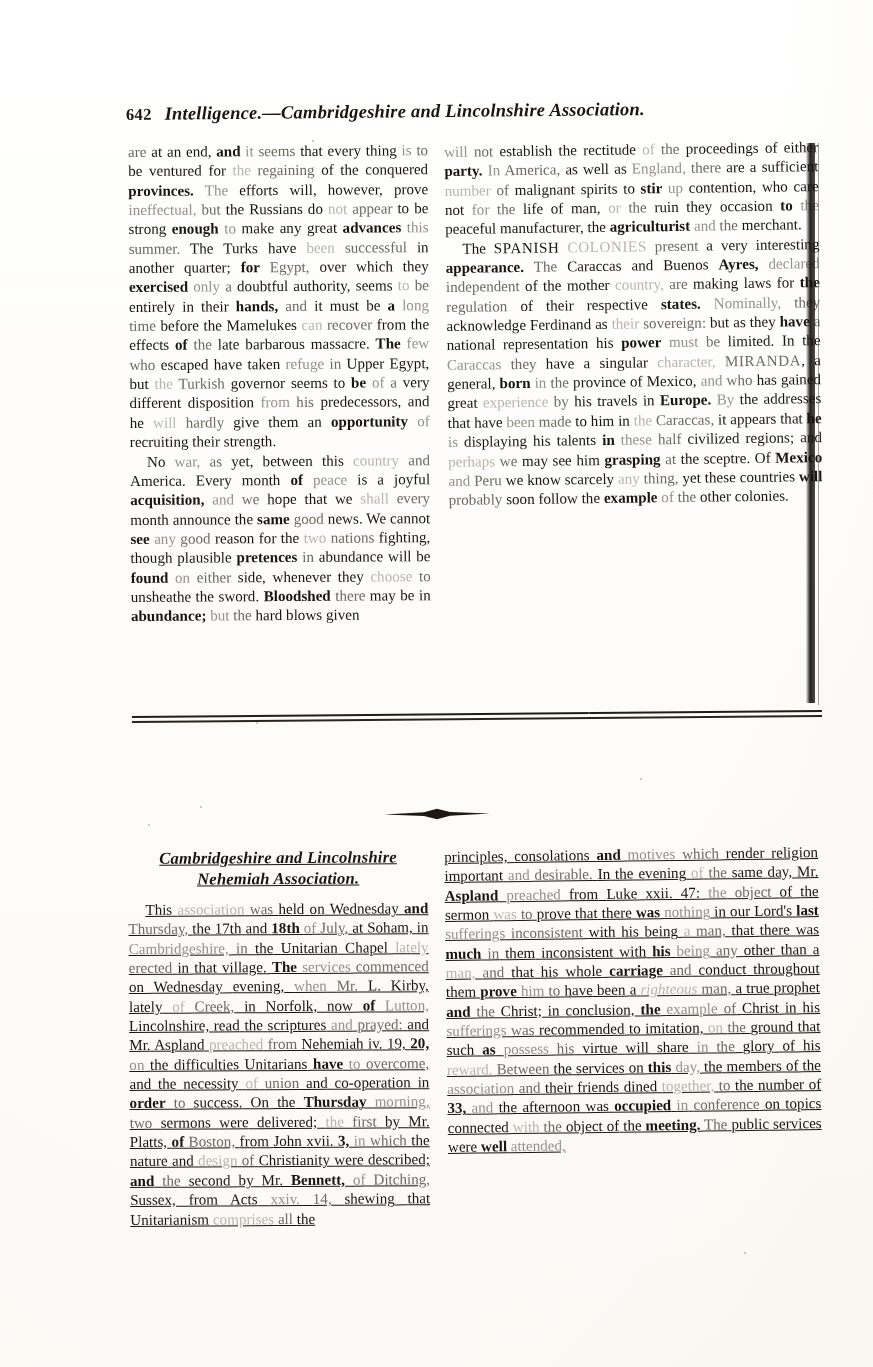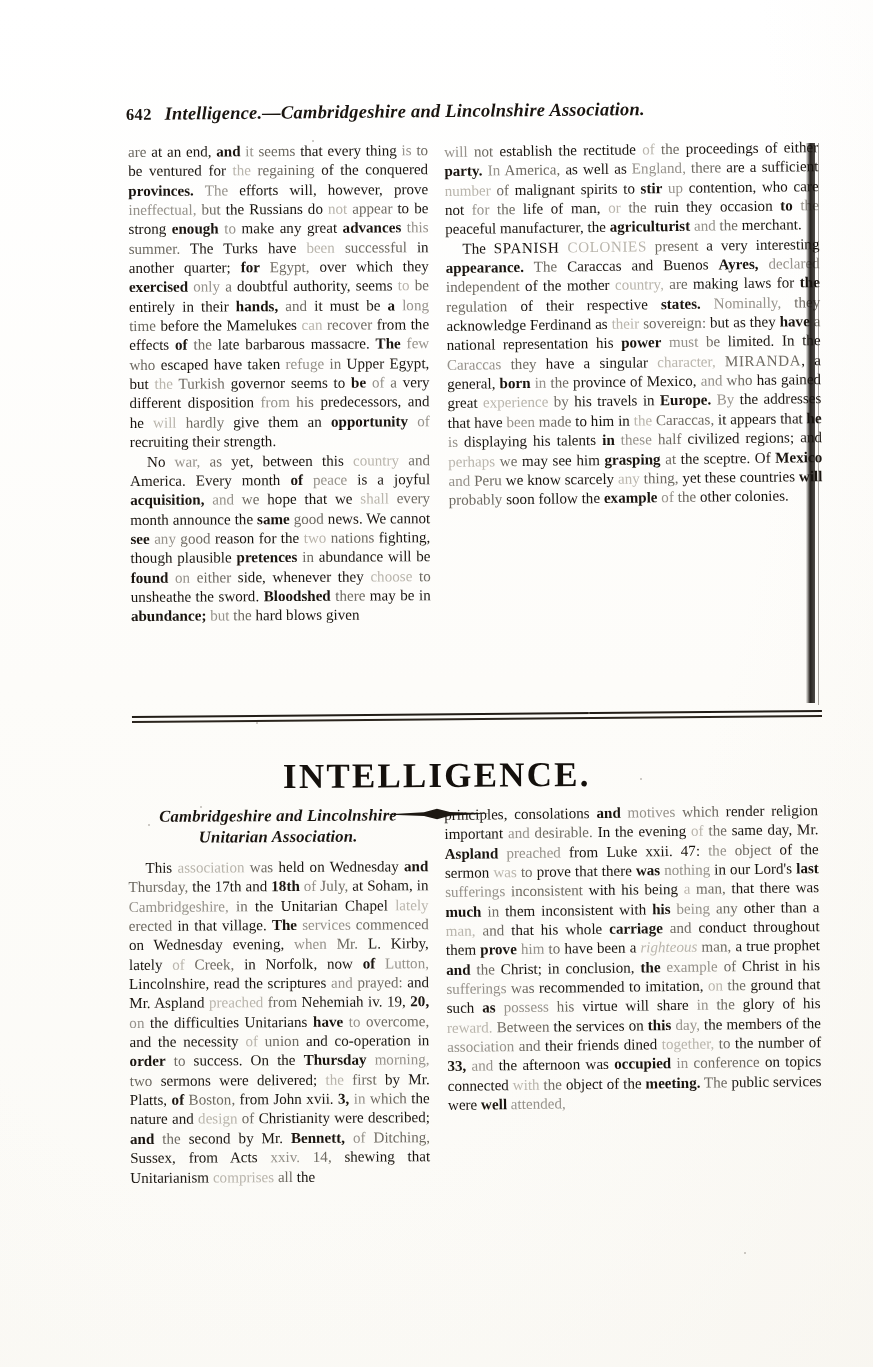--- a/index.html
+++ b/index.html
@@ -74,22 +74,23 @@
   
   .cols {
     position: absolute;
     display: flex;
   }
   #top-block {
     left: 128px; top: 143px;
     width: 690px;
   }
   #bottom-block {
-    left: 128px; top: 806px;
+    left: 128px; top: 848px;
     width: 690px;
+    text-decoration: underline;
   }
   .col {
     box-sizing: border-box;
   }
   .col-left { width: 300px; margin-right: 16px; }
   .col-right { width: 374px; }
 
   .body-text {
     font-size: 15.1px;
     line-height: 19.35px;
@@ -207,36 +208,33 @@
         <p class="body-text indent"><span>The</span> <span class="smallcaps"><span>SPANISH</span></span> <span class="smallcaps"><span class="blot">COLONIES</span></span> <span class="faded">present</span> <span>a</span> <span>very</span> <span>interesting</span> <span style="font-weight: 700;">appearance.</span> <span class="faded">The</span> <span>Caraccas</span> <span>and</span> <span>Buenos</span> <span style="font-weight: 700;">Ayres,</span> <span class="vfaded">declared</span> <span class="faded">independent</span> <span>of</span> <span>the</span> <span>mother</span> <span class="blot">country,</span> <span class="faded">are</span> <span>making</span> <span>laws</span> <span>for</span> <span style="font-weight: 700;">the</span> <span class="faded">regulation</span> <span>of</span> <span>their</span> <span>respective</span> <span style="font-weight: 700;">states.</span> <span class="vfaded">Nominally,</span> <span class="faded">they</span> <span>acknowledge</span> <span>Ferdinand</span> <span>as</span> <span class="blot">their</span> <span class="faded">sovereign:</span> <span>but</span> <span>as</span> <span>they</span> <span style="font-weight: 700;">have</span> <span class="faded">a</span> <span>national</span> <span>representation</span> <span>his</span> <span style="font-weight: 700;">power</span> <span class="vfaded">must</span> <span class="faded">be</span> <span>limited.</span> <span>In</span> <span>the</span> <span class="vfaded">Caraccas</span> <span class="faded">they</span> <span>have</span> <span>a</span> <span>singular</span> <span class="blot">character,</span> <span class="smallcaps"><span class="faded">MIRANDA</span></span><span>,</span> <span>a</span> <span>general,</span> <span style="font-weight: 700;">born</span> <span class="vfaded">in</span> <span class="faded">the</span> <span>province</span> <span>of</span> <span>Mexico,</span> <span class="vfaded">and</span> <span class="faded">who</span> <span>has</span> <span>gained</span> <span>great</span> <span class="blot">experience</span> <span class="faded">by</span> <span>his</span> <span>travels</span> <span>in</span> <span style="font-weight: 700;">Europe.</span> <span class="vfaded">By</span> <span>the</span> <span>addresses</span> <span>that</span> <span>have</span> <span class="vfaded">been</span> <span class="faded">made</span> <span>to</span> <span>him</span> <span>in</span> <span class="blot">the</span> <span class="faded">Caraccas,</span> <span>it</span> <span>appears</span> <span>that</span> <span style="font-weight: 700;">he</span> <span class="vfaded">is</span> <span>displaying</span> <span>his</span> <span>talents</span> <span style="font-weight: 700;">in</span> <span class="vfaded">these</span> <span class="faded">half</span> <span>civilized</span> <span>regions;</span> <span>and</span> <span class="blot">perhaps</span> <span class="faded">we</span> <span>may</span> <span>see</span> <span>him</span> <span style="font-weight: 700;">grasping</span> <span class="faded">at</span> <span>the</span> <span>sceptre.</span> <span>Of</span> <span style="font-weight: 700;">Mexico</span> <span class="vfaded">and</span> <span class="faded">Peru</span> <span>we</span> <span>know</span> <span>scarcely</span> <span class="blot">any</span> <span class="faded">thing,</span> <span>yet</span> <span>these</span> <span>countries</span> <span style="font-weight: 700;">will</span> <span class="faded">probably</span> <span>soon</span> <span>follow</span> <span>the</span> <span style="font-weight: 700;">example</span> <span class="vfaded">of</span> <span class="faded">the</span> <span>other</span> <span>colonies.</span></p>
       </div>
 
     </div>
 
     <div id="section-rules">
       <div class="rule-a"></div>
       <div class="rule-b"></div>
     </div>
 
-    <div id="section-title">
-      <span>INTELLIGENCE.</span>
-    </div>
 
     <div id="ornament">
       <svg width="110" height="12" viewBox="0 0 110 12" aria-hidden="true">
         <path d="M2 6 L42 4.2 L55 0.8 L68 4.2 L108 6 L68 7.8 L55 11.2 L42 7.8 Z" fill="#1d1812"></path>
       </svg>
     </div>
 
     <div class="cols" id="bottom-block">
 
       <div class="col col-left">
         <div class="sub-head">
           <span>Cambridgeshire and Lincolnshire</span><br>
-          <span>Unitarian Association.</span>
+          <span>Nehemiah Association.</span>
         </div>
         <p class="body-text indent"><span>This</span> <span class="blot">association</span> <span class="faded">was</span> <span>held</span> <span>on</span> <span>Wednesday</span> <span style="font-weight: 700;">and</span> <span class="faded">Thursday,</span> <span>the</span> <span>17th</span> <span>and</span> <span style="font-weight: 700;">18th</span> <span class="vfaded">of</span> <span class="faded">July,</span> <span>at</span> <span>Soham,</span> <span>in</span> <span class="vfaded">Cambridgeshire,</span> <span class="faded">in</span> <span>the</span> <span>Unitarian</span> <span>Chapel</span> <span class="blot">lately</span> <span class="faded">erected</span> <span>in</span> <span>that</span> <span>village.</span> <span style="font-weight: 700;">The</span> <span class="vfaded">services</span> <span class="faded">commenced</span> <span>on</span> <span>Wednesday</span> <span>evening,</span> <span class="vfaded">when</span> <span class="faded">Mr.</span> <span>L.</span> <span>Kirby,</span> <span>lately</span> <span class="blot">of</span> <span class="faded">Creek,</span> <span>in</span> <span>Norfolk,</span> <span>now</span> <span style="font-weight: 700;">of</span> <span class="vfaded">Lutton,</span> <span>Lincolnshire,</span> <span>read</span> <span>the</span> <span>scriptures</span> <span class="vfaded">and</span> <span class="faded">prayed:</span> <span>and</span> <span>Mr.</span> <span>Aspland</span> <span class="blot">preached</span> <span class="faded">from</span> <span>Nehemiah</span> <span>iv.</span> <span>19,</span> <span style="font-weight: 700;">20,</span> <span class="vfaded">on</span> <span>the</span> <span>difficulties</span> <span>Unitarians</span> <span style="font-weight: 700;">have</span> <span class="vfaded">to</span> <span class="faded">overcome,</span> <span>and</span> <span>the</span> <span>necessity</span> <span class="blot">of</span> <span class="faded">union</span> <span>and</span> <span>co-operation</span> <span>in</span> <span style="font-weight: 700;">order</span> <span class="faded">to</span> <span>success.</span> <span>On</span> <span>the</span> <span style="font-weight: 700;">Thursday</span> <span class="vfaded">morning,</span> <span class="faded">two</span> <span>sermons</span> <span>were</span> <span>delivered;</span> <span class="blot">the</span> <span class="faded">first</span> <span>by</span> <span>Mr.</span> <span>Platts,</span> <span style="font-weight: 700;">of</span> <span class="faded">Boston,</span> <span>from</span> <span>John</span> <span>xvii.</span> <span style="font-weight: 700;">3,</span> <span class="vfaded">in</span> <span class="faded">which</span> <span>the</span> <span>nature</span> <span>and</span> <span class="blot">design</span> <span class="faded">of</span> <span>Christianity</span> <span>were</span> <span>described;</span> <span style="font-weight: 700;">and</span> <span class="faded">the</span> <span>second</span> <span>by</span> <span>Mr.</span> <span style="font-weight: 700;">Bennett,</span> <span class="vfaded">of</span> <span class="faded">Ditching,</span> <span>Sussex,</span> <span>from</span> <span>Acts</span> <span class="vfaded">xxiv.</span> <span class="faded">14,</span> <span>shewing</span> <span>that</span> <span>Unitarianism</span> <span class="blot">comprises</span> <span class="faded">all</span> <span>the</span></p>
       </div>
 
       <div class="col col-right">
         <p class="body-text"><span>principles,</span> <span>consolations</span> <span style="font-weight: 700;">and</span> <span class="vfaded">motives</span> <span class="faded">which</span> <span>render</span> <span>religion</span> <span>important</span> <span class="vfaded">and</span> <span class="faded">desirable.</span> <span>In</span> <span>the</span> <span>evening</span> <span class="blot">of</span> <span class="faded">the</span> <span>same</span> <span>day,</span> <span>Mr.</span> <span style="font-weight: 700;">Aspland</span> <span class="vfaded">preached</span> <span>from</span> <span>Luke</span> <span>xxii.</span> <span>47:</span> <span class="vfaded">the</span> <span class="faded">object</span> <span>of</span> <span>the</span> <span>sermon</span> <span class="blot">was</span> <span class="faded">to</span> <span>prove</span> <span>that</span> <span>there</span> <span style="font-weight: 700;">was</span> <span class="vfaded">nothing</span> <span>in</span> <span>our</span> <span>Lord's</span> <span style="font-weight: 700;">last</span> <span class="vfaded">sufferings</span> <span class="faded">inconsistent</span> <span>with</span> <span>his</span> <span>being</span> <span class="blot">a</span> <span class="faded">man,</span> <span>that</span> <span>there</span> <span>was</span> <span style="font-weight: 700;">much</span> <span class="faded">in</span> <span>them</span> <span>inconsistent</span> <span>with</span> <span style="font-weight: 700;">his</span> <span class="vfaded">being</span> <span class="faded">any</span> <span>other</span> <span>than</span> <span>a</span> <span class="blot">man,</span> <span class="faded">and</span> <span>that</span> <span>his</span> <span>whole</span> <span style="font-weight: 700;">carriage</span> <span class="faded">and</span> <span>conduct</span> <span>throughout</span> <span>them</span> <span style="font-weight: 700;">prove</span> <span class="vfaded">him</span> <span class="faded">to</span> <span>have</span> <span>been</span> <span>a</span> <span class="ital"><span class="blot">righteous</span></span> <span class="faded">man,</span> <span>a</span> <span>true</span> <span>prophet</span> <span style="font-weight: 700;">and</span> <span class="faded">the</span> <span>Christ;</span> <span>in</span> <span>conclusion,</span> <span style="font-weight: 700;">the</span> <span class="vfaded">example</span> <span class="faded">of</span> <span>Christ</span> <span>in</span> <span>his</span> <span class="vfaded">sufferings</span> <span class="faded">was</span> <span>recommended</span> <span>to</span> <span>imitation,</span> <span class="blot">on</span> <span class="faded">the</span> <span>ground</span> <span>that</span> <span>such</span> <span style="font-weight: 700;">as</span> <span class="vfaded">possess</span> <span class="faded">his</span> <span>virtue</span> <span>will</span> <span>share</span> <span class="vfaded">in</span> <span class="faded">the</span> <span>glory</span> <span>of</span> <span>his</span> <span class="blot">reward.</span> <span class="faded">Between</span> <span>the</span> <span>services</span> <span>on</span> <span style="font-weight: 700;">this</span> <span class="vfaded">day,</span> <span>the</span> <span>members</span> <span>of</span> <span>the</span> <span class="vfaded">association</span> <span class="faded">and</span> <span>their</span> <span>friends</span> <span>dined</span> <span class="blot">together,</span> <span class="faded">to</span> <span>the</span> <span>number</span> <span>of</span> <span style="font-weight: 700;">33,</span> <span class="vfaded">and</span> <span>the</span> <span>afternoon</span> <span>was</span> <span style="font-weight: 700;">occupied</span> <span class="vfaded">in</span> <span class="faded">conference</span> <span>on</span> <span>topics</span> <span>connected</span> <span class="blot">with</span> <span class="faded">the</span> <span>object</span> <span>of</span> <span>the</span> <span style="font-weight: 700;">meeting.</span> <span class="faded">The</span> <span>public</span> <span>services</span> <span>were</span> <span style="font-weight: 700;">well</span> <span class="vfaded">attended,</span></p>
       </div>
 
     </div>
 

